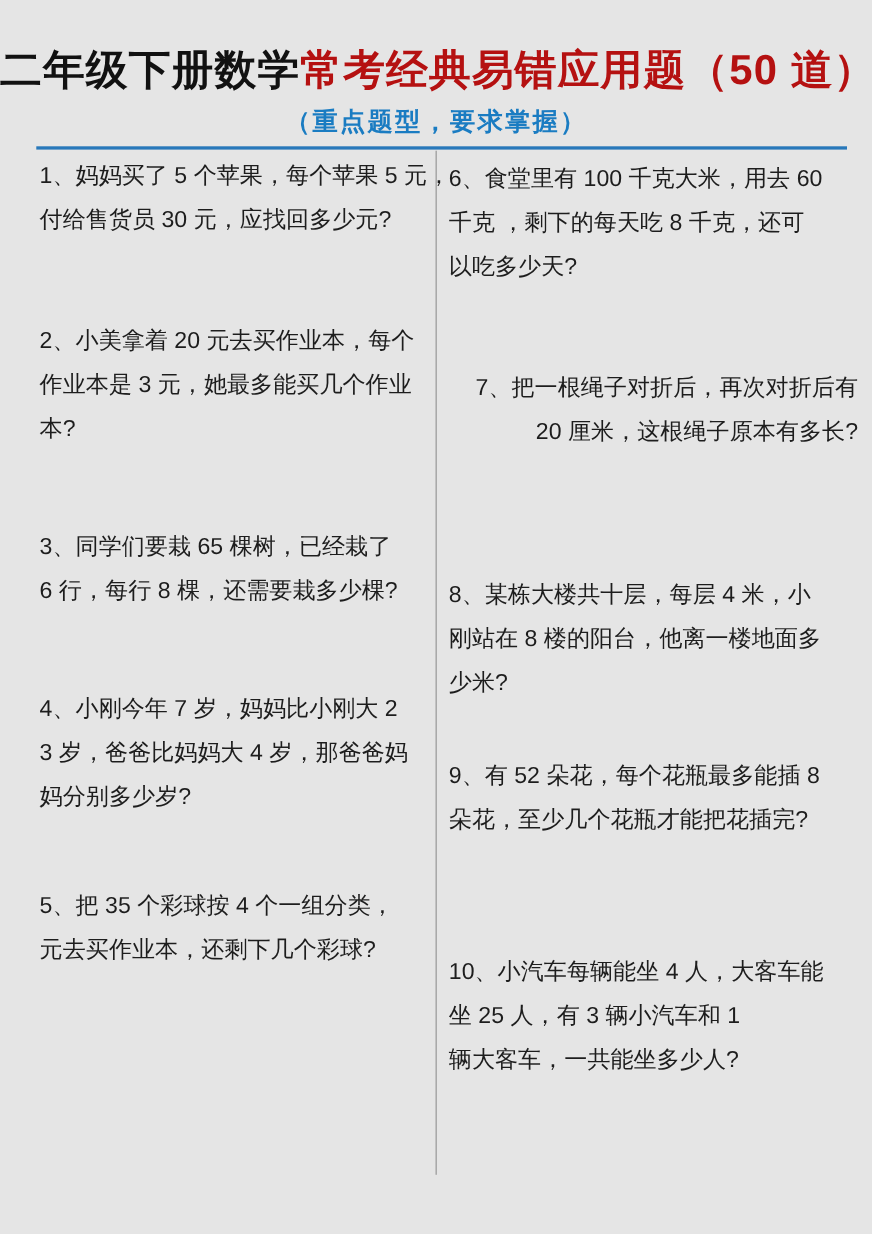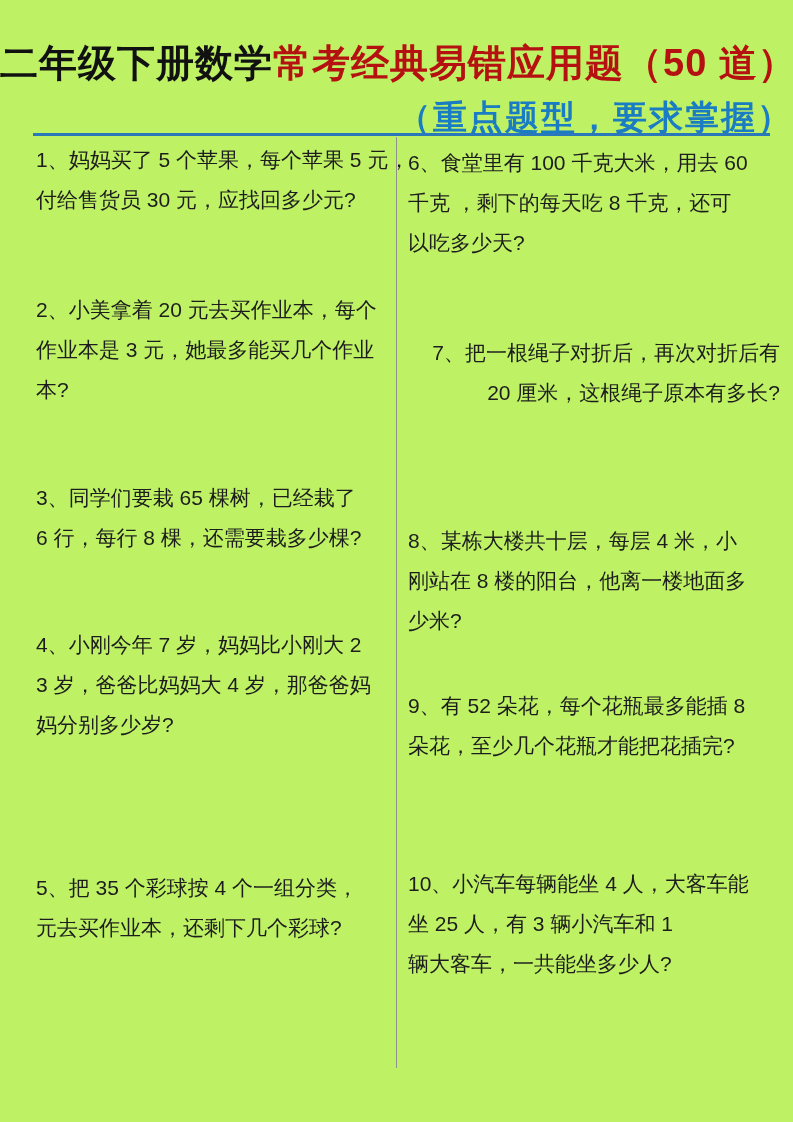--- a/index.html
+++ b/index.html
@@ -4,21 +4,21 @@
 <style>
   html, body {
     margin: 0;
     padding: 0;
     background: #ffffff;
   }
   .page {
     position: relative;
     width: 793px;
     height: 1122px;
-    background: #bef264;
+    background: #e5e5e5;
     overflow: hidden;
     font-family: "Liberation Sans", sans-serif;
   }
   .title {
     position: absolute;
     top: 38px;
     left: 0;
     width: 100%;
     text-align: center;
     font-size: 38px;
@@ -28,22 +28,22 @@
     color: #111111;
   }
   .t-red {
     color: var(--title-red, #b51111);
   }
   .subtitle {
     position: absolute;
     top: 95px;
     left: 0;
     width: 100%;
-    text-align: right;
-    font-size: 34px;
+    text-align: center;
+    font-size: 23px;
     font-weight: bold;
     letter-spacing: 2px;
     color: var(--subtitle-blue, #1a7cc2);
   }
   .rule {
     position: absolute;
     top: 133px;
     left: 33px;
     width: 737px;
     height: 3px;
@@ -63,21 +63,21 @@
     line-height: 40px;
     color: var(--text, #1d1d1d);
     white-space: nowrap;
   }
   #col-left .problem { left: 36px;  width: 352px; }
   #col-right .problem { left: 408px; width: 372px; }
   .p1  { top: 140px; }
   .p2  { top: 290px; }
   .p3  { top: 478px; }
   .p4  { top: 625px; }
-  .p5  { top: 868px; }
+  .p5  { top: 804px; }
   .p6  { top: 143px; }
   .p7  { top: 333px; text-align: right; }
   .p8  { top: 521px; }
   .p9  { top: 686px; }
   .p10 { top: 851px; margin-top: 13px; }
 </style>
 </head>
 <body>
 
 <div class="page">

